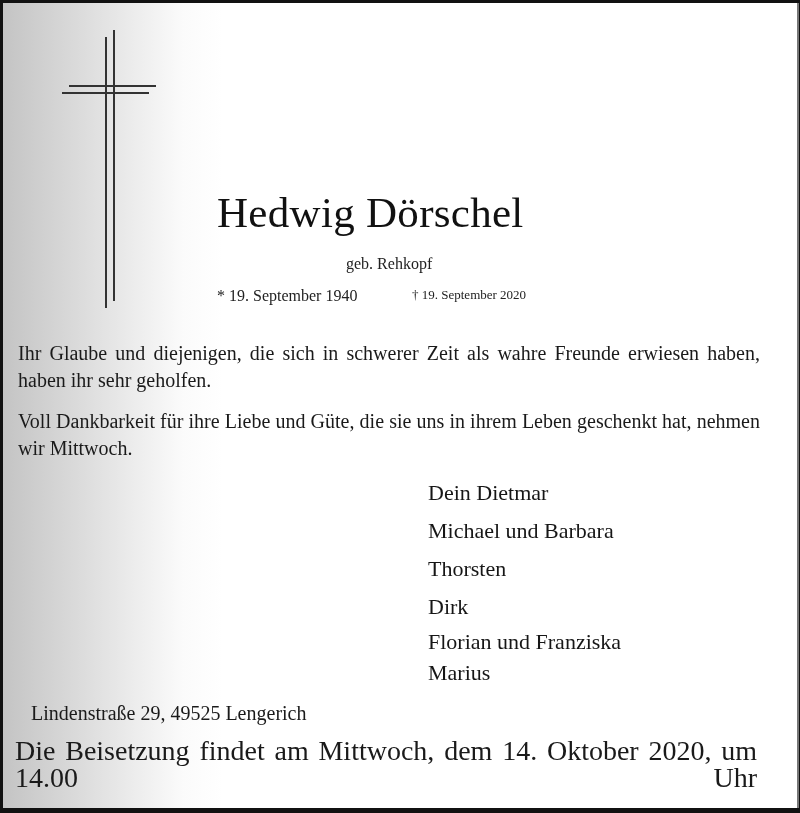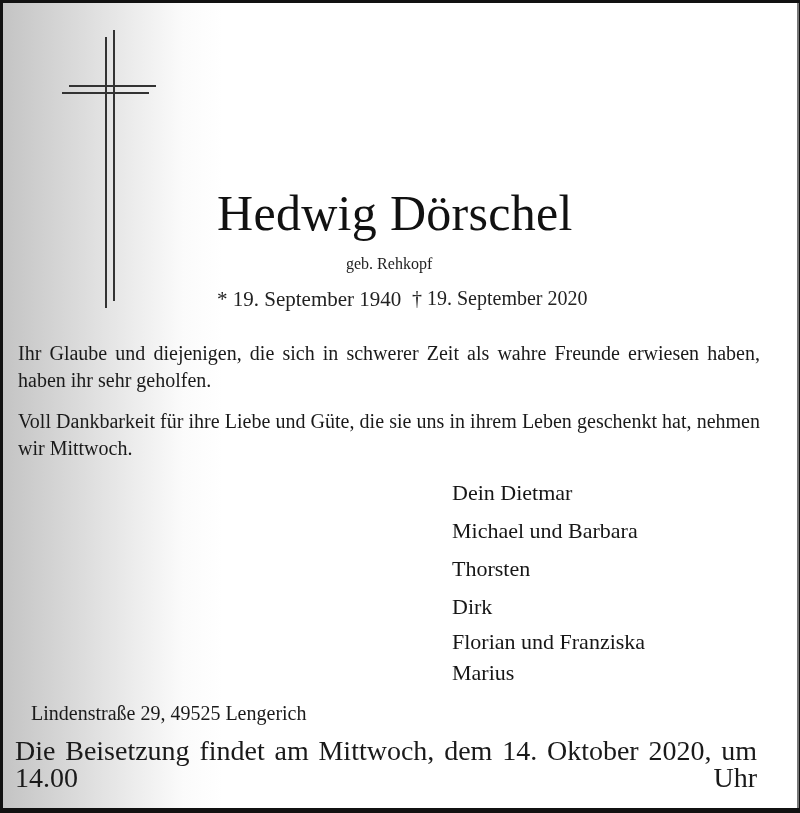--- a/index.html
+++ b/index.html
@@ -6,29 +6,29 @@
     body { width: 800px; height: 813px; background: #111; font-family: "Liberation Serif", "DejaVu Serif", serif; color: #1a1a1a; }
     .notice {
       position: absolute; left: 3px; top: 3px; width: 794px; height: 805px;
       background: linear-gradient(to right, #c4c4c4 0px, #d6d6d6 60px, #ececec 130px, #fbfbfb 180px, #ffffff 220px, #ffffff 100%);
       border-right: 2px solid #777;
       overflow: hidden;
     }
     .cross-line { position: absolute; background: #333; }
     .poem { position: absolute; left: 424px; top: 33px; font-size: 17px; line-height: 25.5px; color: #222; }
     .poem div { white-space: nowrap; }
-    .name { position: absolute; left: 214px; top: 180px; font-size: 50px; line-height: 60px; color: #111; white-space: nowrap; letter-spacing: 0.3px; }
+    .name { position: absolute; left: 214px; top: 180px; font-size: 43px; line-height: 60px; color: #111; white-space: nowrap; letter-spacing: 0.3px; }
     .maiden { position: absolute; left: 343px; top: 252px; font-size: 16px; color: #222; white-space: nowrap; }
-    .born { position: absolute; left: 214px; top: 284px; font-size: 21px; color: #222; white-space: nowrap; }
-    .died { position: absolute; left: 409px; top: 284px; font-size: 20px; color: #222; white-space: nowrap; }
+    .born { position: absolute; left: 214px; top: 284px; font-size: 16px; color: #222; white-space: nowrap; }
+    .died { position: absolute; left: 409px; top: 284px; font-size: 13px; color: #222; white-space: nowrap; }
     .para { position: absolute; left: 15px; width: 742px; font-size: 20px; line-height: 27px; text-align: justify; color: #1a1a1a; }
     .p1 { top: 337px; }
     .p2 { top: 405px; }
     .family { position: absolute; left: 425px; top: 471px; font-size: 22px; color: #161616; }
-    .family .fm { height: 38px; line-height: 38px; white-space: nowrap; margin-left: 24px; }
+    .family .fm { height: 38px; line-height: 38px; white-space: nowrap; }
     .family .fm.tight { height: 31px; line-height: 31px; }
     .address { position: absolute; left: 28px; top: 697px; font-size: 20px; line-height: 27px; white-space: nowrap; }
     .funeral { position: absolute; left: 12px; top: 734px; width: 742px; font-size: 28px; line-height: 27px; text-align: justify; text-align-last: left; }
     .funeral .l1 { text-align: justify; text-align-last: justify; display: block; }
   </style>
 </head>
 <body>
 
 <div class="notice">
 

